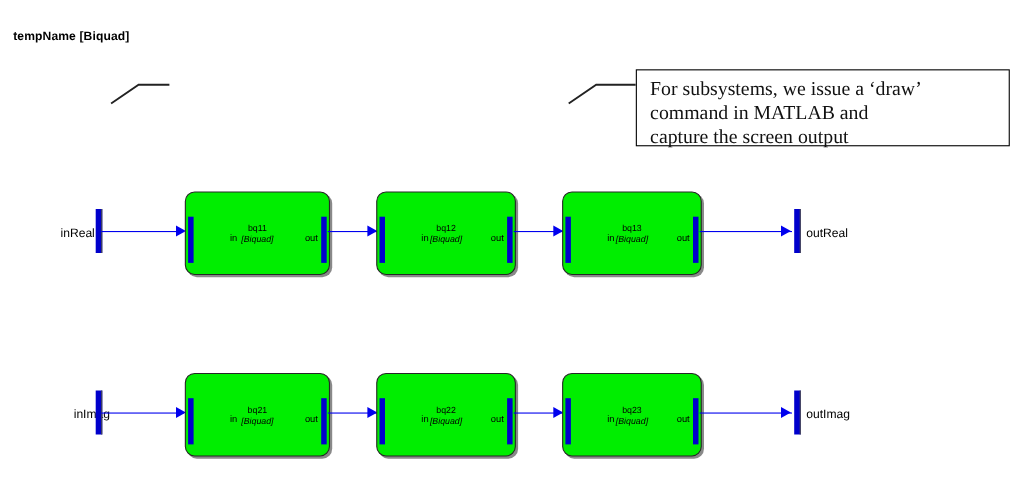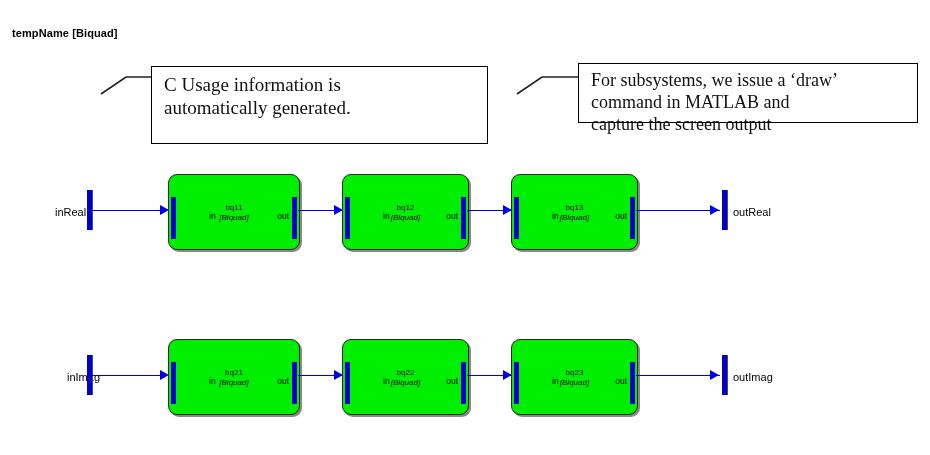--- a/index.html
+++ b/index.html
@@ -118,30 +118,26 @@
 
 <div id="canvas">
 
   <div class="diagram-title">tempName [Biquad]</div>
 
   <svg class="callout-line" style="left:100px; top:70px; width:56px; height:26px;">
     <polyline points="2,24 25,80 25,8 52,8" fill="none" stroke="#222222" stroke-width="1.6" transform="translate(0,0)" style="display:none"></polyline>
     <polyline points="1,24 26,7 54,7" fill="none" stroke="#222222" stroke-width="1.7"></polyline>
   </svg>
 
-  <div class="callout" style="left:151px; top:66px; width:337px; height:78px; font-size:19px;">
-    <div>C Usage information is</div>
-    <div>automatically generated.</div>
-  </div>
 
   <svg class="callout-line" style="left:516px; top:70px; width:64px; height:26px;">
     <polyline points="1,24 26,7 62,7" fill="none" stroke="#222222" stroke-width="1.7"></polyline>
   </svg>
 
-  <div class="callout" style="left:578px; top:63px; width:340px; height:60px; font-size:18px;">
+  <div class="callout" style="left:578px; top:63px; width:340px; height:70px; font-size:18px;">
     <div>For subsystems, we issue a ‘draw’</div>
     <div>command in MATLAB and</div>
     <div>capture the screen output</div>
   </div>
 
   <div class="io-label" style="left:55px; top:206px;">inReal</div>
   <div class="port-bar" style="left:87px; top:190px; width:5px; height:40px;"></div>
 
   <div class="wire" style="left:92px; top:210px; width:75px;"></div>
   <div class="arrow-head" style="left:160px; top:205px;"></div>

